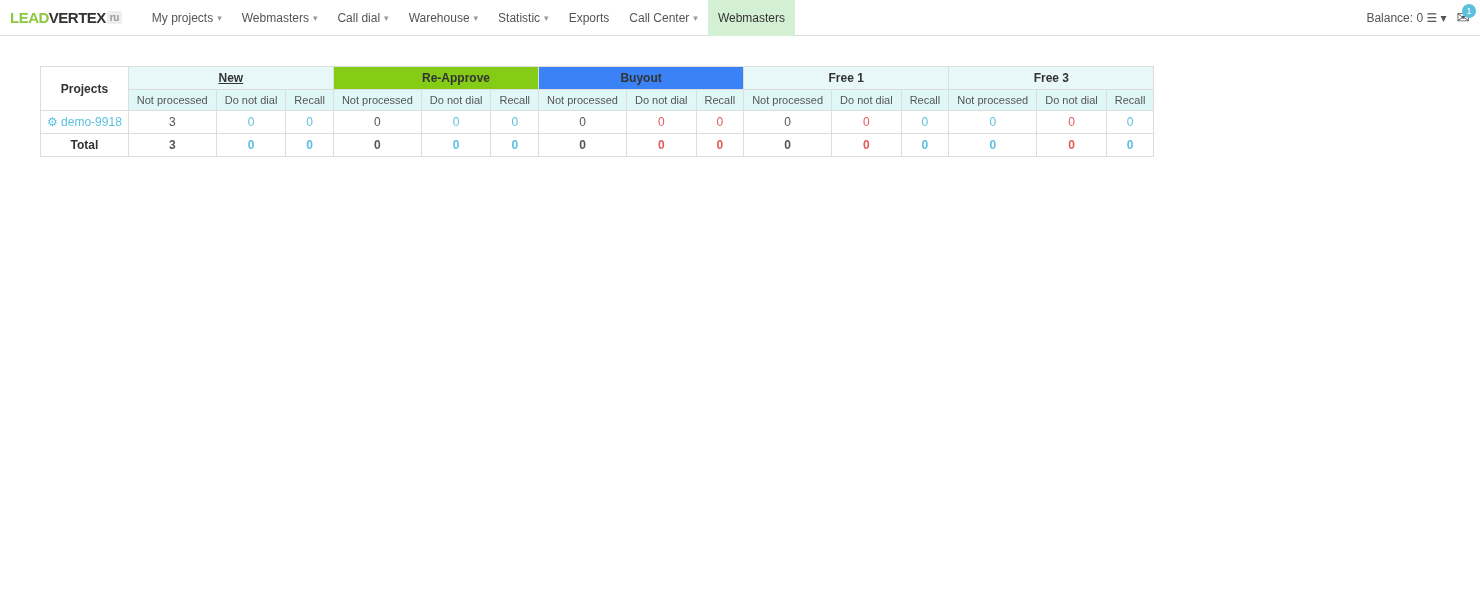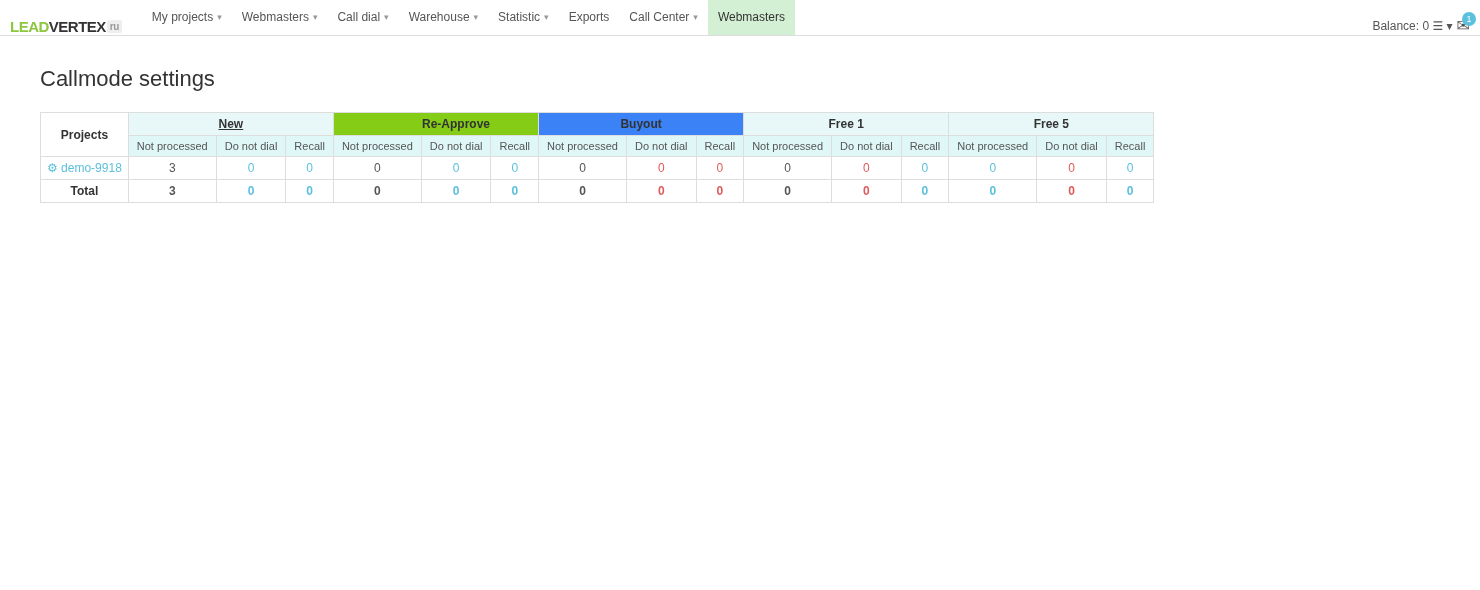--- a/index.html
+++ b/index.html
@@ -1,37 +1,37 @@
 <!DOCTYPE html>
 <html><head>
   <meta charset="utf-8">
   <style>
     * { margin: 0; padding: 0; box-sizing: border-box; }
     body { font-family: Arial, sans-serif; font-size: 13px; background: #fff; color: #333; }
 
     
     .navbar {
-      display: flex; align-items: flex-end;
+      display: flex; align-items: center;
       background: #fff; border-bottom: 1px solid #ddd;
       height: 36px; padding: 0 10px;
       position: relative;
     }
     .logo { display: flex; align-items: center; margin-right: 20px; font-size: 15px; font-weight: bold; letter-spacing: -0.5px; }
     .logo .lead { color: #8dc63f; }
     .logo .vertex { color: #333; }
     .logo .ru { font-size: 10px; color: #999; background: #eee; padding: 1px 3px; border-radius: 2px; margin-left: 1px; }
     .nav-items { display: flex; align-items: center; gap: 0; flex: 1; }
     .nav-item {
       padding: 0 10px; height: 36px; display: flex; align-items: center;
       color: #555; cursor: pointer; font-size: 12px; white-space: nowrap;
       text-decoration: none; position: relative;
     }
     .nav-item .arrow { font-size: 9px; margin-left: 4px; color: #999; }
     .nav-item.active { background: #d4f0d4; color: #333; }
-    .nav-right { display: flex; align-items: center; gap: 4px; margin-left: auto; }
+    .nav-right { display: flex; align-items: center; gap: 10px; margin-left: auto; }
     .balance { font-size: 12px; color: #555; cursor: pointer; }
     .notif { position: relative; }
     .notif-icon { font-size: 16px; color: #555; }
     .notif-badge {
       position: absolute; top: -4px; right: -6px;
       background: #5bc0de; color: #fff; font-size: 9px;
       border-radius: 50%; width: 14px; height: 14px;
       display: flex; align-items: center; justify-content: center;
     }
 
@@ -102,33 +102,32 @@
       <span>Balance: 0</span> ☰ ▾
     </span>
     <span class="notif">
       <span class="notif-icon">✉</span>
       <span class="notif-badge">1</span>
     </span>
   </div>
 </nav>
 
 <div class="page-content">
-  <h1 class="page-title">Callmode settings</h1>
 
   <div class="table-wrap">
     <table>
       <thead>
 
         <tr>
           <th class="th-projects" rowspan="2">Projects</th>
           <th class="th-group th-new" colspan="3">New</th>
           <th class="th-group th-reapprove" colspan="3">Re-Approve</th>
           <th class="th-group th-buyout" colspan="3">Buyout</th>
           <th class="th-group th-free1" colspan="3">Free 1</th>
-          <th class="th-group th-free2" colspan="3">Free 5</th>
+          <th class="th-group th-free2" colspan="3">Free 3</th>
         </tr>
 
         <tr>
 
           <th class="th-sub th-sub-np">Not processed</th>
           <th class="th-sub th-sub-dnd">Do not dial</th>
           <th class="th-sub th-sub-recall">Recall</th>
 
           <th class="th-sub th-sub-np">Not processed</th>
           <th class="th-sub th-sub-dnd">Do not dial</th>

